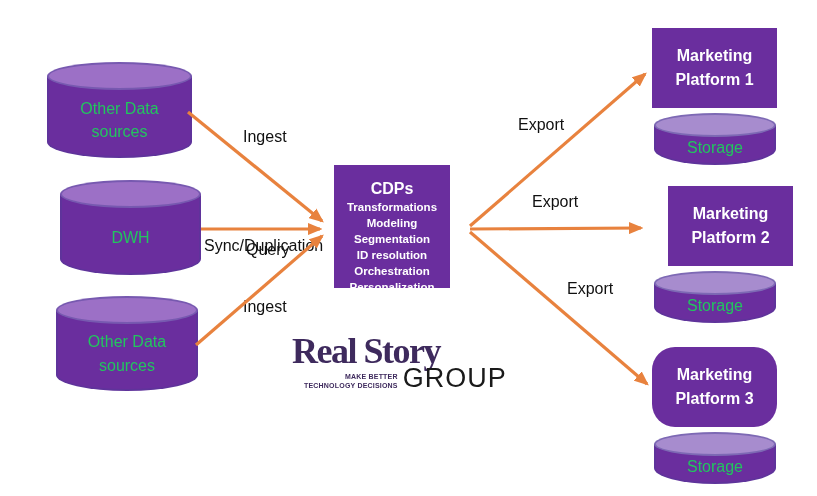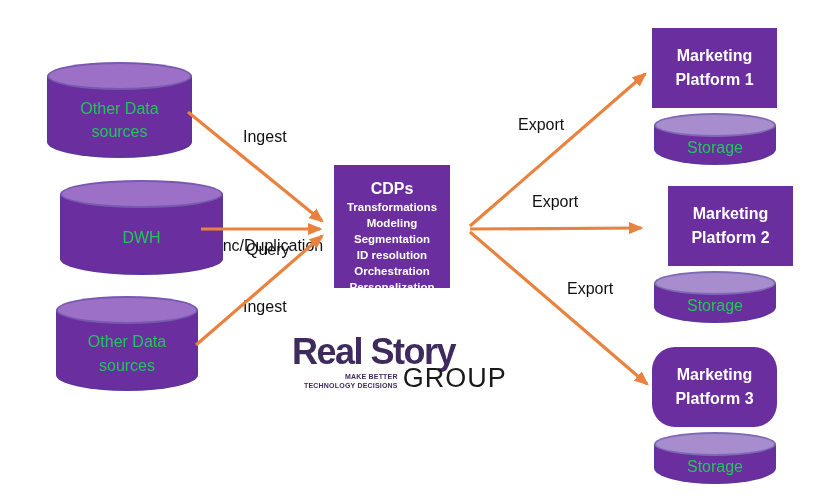--- a/index.html
+++ b/index.html
@@ -41,21 +41,21 @@
   .flow-label {
     position:absolute; font-size:16px; color:#101010; white-space:nowrap;
   }
   
   #arrows { position:absolute; left:0; top:0; z-index:3; pointer-events:none; }
   #arrows line { stroke:var(--orange); stroke-width:3.2; }
   
   .logo { position:absolute; left:292px; top:335px; width:228px; }
   .logo-name {
     font-size:36px; font-weight:800; color:var(--logoPurple);
-    letter-spacing:-1.5px; line-height:0.92; white-space:nowrap;
+    letter-spacing:-1.5px; line-height:0.92; white-space:nowrap;font-family:Liberation Serif, serif;
   }
   .logo-row { display:flex; align-items:flex-end; gap:5px; margin:-2px 0 0 12px; }
   .logo-tagline {
     font-size:7px; font-weight:bold; color:var(--logoPurple);
     text-align:right; line-height:1.3; letter-spacing:.2px; white-space:nowrap;
   }
   .logo-group {
     font-size:27px; font-weight:400; color:var(--logoBlack);
     letter-spacing:1px; line-height:0.9; white-space:nowrap;
   }
@@ -79,21 +79,21 @@
     <line x1="470" y1="232" x2="647" y2="384" marker-end="url(#ah)"></line>
   </svg>
 
   <div class="cyl" style="left:47px; top:62px; width:145px; height:96px;">
     <div class="cyl-top"></div>
     <div class="cyl-body">
       <span>Other Data sources</span>
     </div>
   </div>
 
-  <div class="cyl" style="left:60px; top:180px; width:163px; height:95px;">
+  <div class="cyl" style="left:60px; top:180px; width:141px; height:95px;">
     <div class="cyl-top"></div>
     <div class="cyl-body">
       <span>DWH</span>
     </div>
   </div>
 
   <div class="cyl" style="left:56px; top:296px; width:142px; height:95px;">
     <div class="cyl-top"></div>
     <div class="cyl-body">
       <span>Other Data sources</span>

